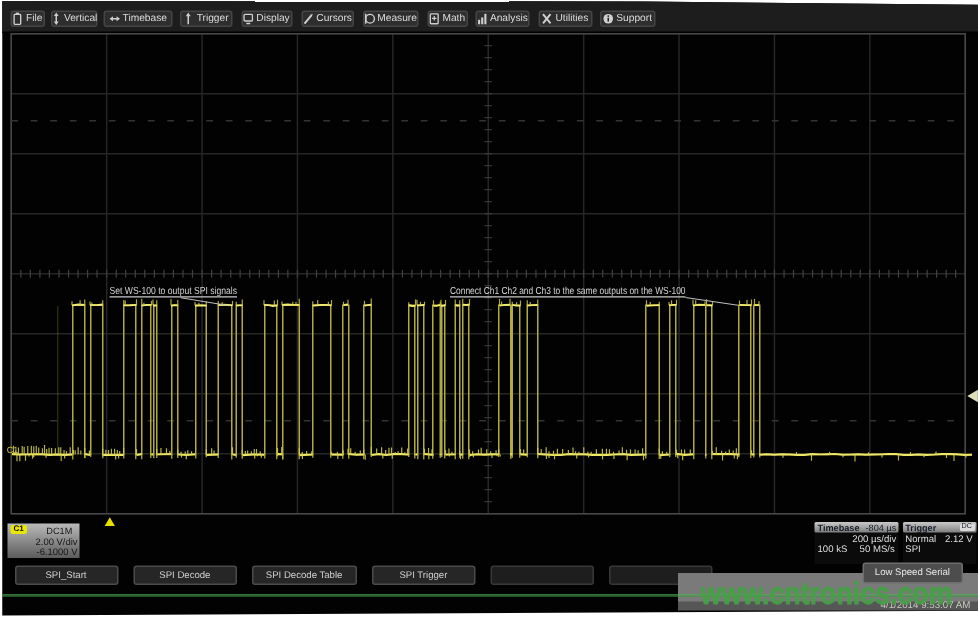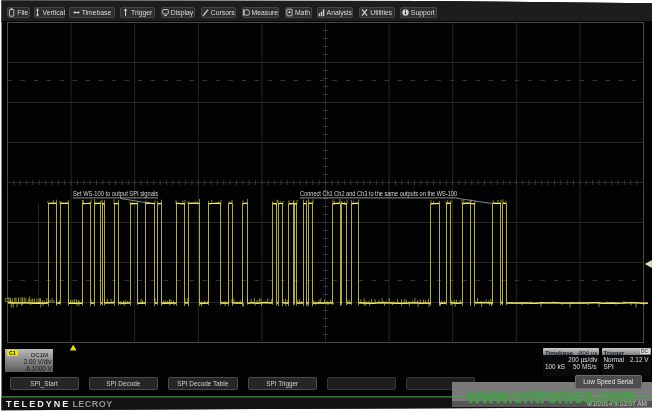--- a/index.html
+++ b/index.html
@@ -159,23 +159,20 @@
 <div style="position:absolute;top:15.4px;left:2px">SPI</div>
 </div>
 
 <div class="btn" style="left:9.5px;width:69px">SPI_Start</div>
 <div class="btn" style="left:88.5px;width:69.5px">SPI Decode</div>
 <div class="btn" style="left:168px;width:69.5px">SPI Decode Table</div>
 <div class="btn" style="left:247.5px;width:69.5px">SPI Trigger</div>
 <div class="btn ebtn" style="left:326.5px;width:69.5px"></div>
 <div class="btn ebtn" style="left:405.5px;width:69.5px"></div>
 
-<div style="position:absolute;left:0;top:398.4px;width:652px;height:13px;background:#121212">
-<span style="position:absolute;left:6px;top:0.8px;font-size:9px;color:#ededed;font-weight:bold"><span style="letter-spacing:2.05px">TELEDYNE</span><span style="color:#929292;letter-spacing:0.45px;margin-left:2px">LECROY</span></span>
-</div>
 
 <div style="position:absolute;left:452px;top:382.3px;width:200px;height:24.2px;background:#7a7a7a"></div>
 <div style="position:absolute;left:452px;top:400.5px;width:200px;height:6px;background:#565656;
 font-size:6.5px;color:#c6cabe;text-align:right;padding-right:5px;line-height:6px">4/1/2014 9:53:07 AM</div>
 <div style="position:absolute;left:575px;top:375.4px;width:66.5px;height:14px;background:#4d4d4d;
 border:0.8px solid #6e6e6e;border-radius:2px;color:#e8e8e8;font-size:6.4px;text-align:center;
 line-height:12.5px">Low Speed Serial</div>
 
 <div style="position:absolute;left:0;top:395.7px;width:652px;height:2.6px;background:rgba(60,150,60,0.55)"></div>
 <div style="position:absolute;left:0;top:396.4px;width:652px;height:1px;background:rgba(130,220,130,0.22)"></div>

